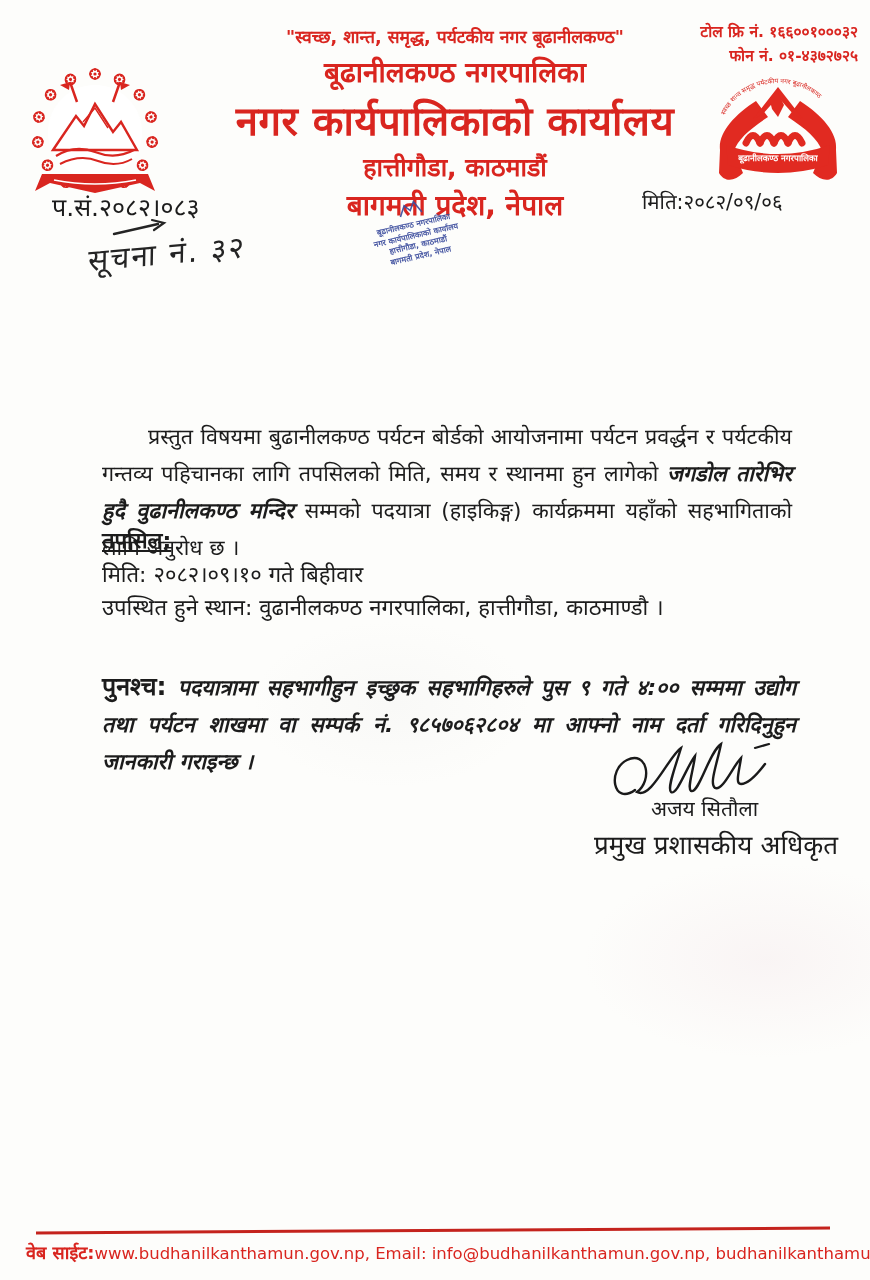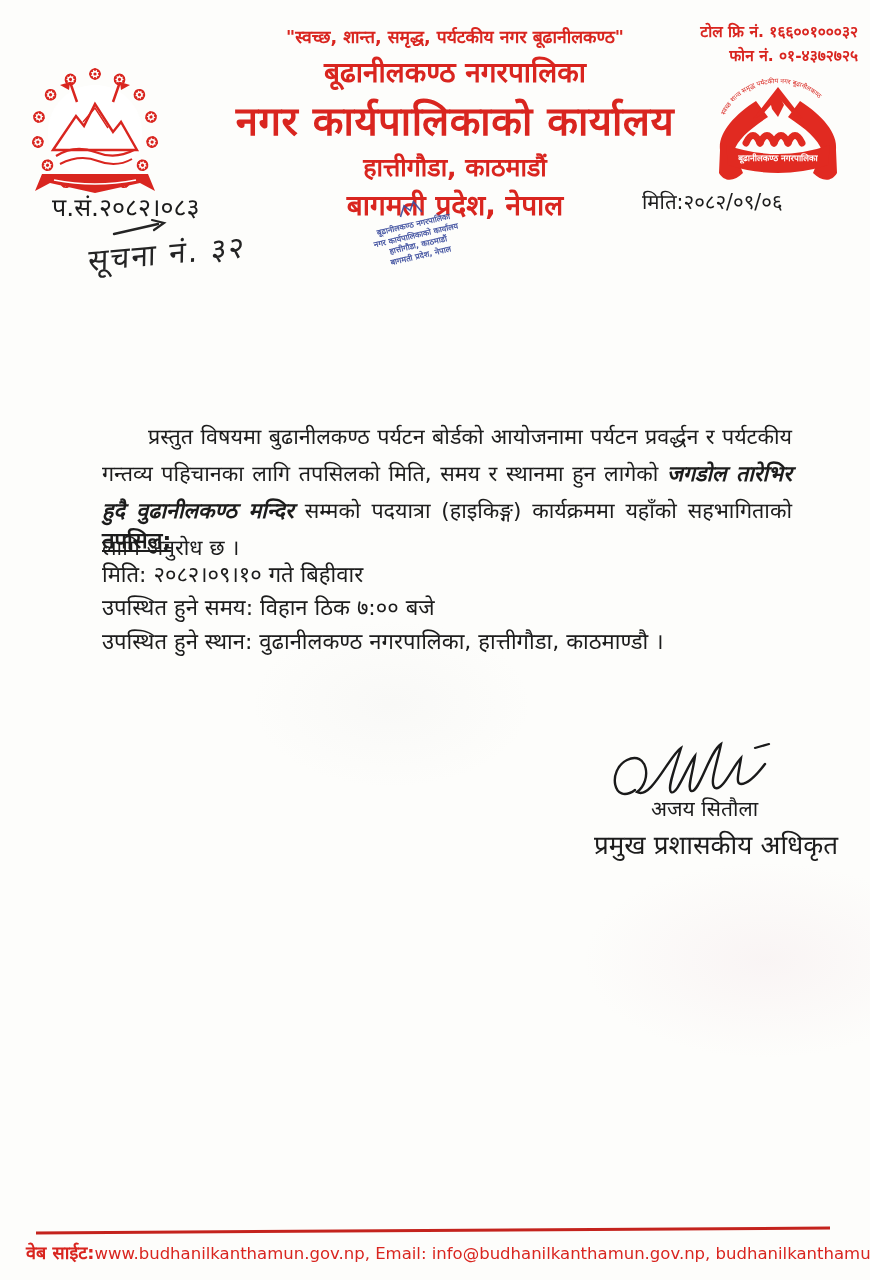--- a/index.html
+++ b/index.html
@@ -171,24 +171,24 @@
     <div class="ln">हात्तीगौडा, काठमाडौं</div>
     <div class="ln">बागमती प्रदेश, नेपाल</div>
   </div>
 
 
   <div class="body-par"><span>प्रस्तुत विषयमा बुढानीलकण्ठ पर्यटन बोर्डको आयोजनामा पर्यटन प्रवर्द्धन र पर्यटकीय गन्तव्य पहिचानका लागि तपसिलको मिति, समय र स्थानमा हुन लागेको </span><span class="emph">जगडोल तारेभिर हुदै वुढानीलकण्ठ मन्दिर</span><span> सम्मको पदयात्रा (हाइकिङ्ग) कार्यक्रममा यहाँको सहभागिताको लागि अनुरोध छ ।</span></div>
 
   <div class="details">
     <div><span class="dh">तपसिल:</span></div>
     <div>मिति: २०८२।०९।१० गते बिहीवार</div>
-    <div>उपस्थित हुने समय: विहान ठिक ७:०० बजे</div>
     <div>उपस्थित हुने स्थान: वुढानीलकण्ठ नगरपालिका, हात्तीगौडा, काठमाण्डौ ।</div>
   </div>
 
+  <div class="postscript"><span class="ps-label">पुनश्च:</span><span class="ps-text"> पदयात्रामा सहभागीहुन इच्छुक सहभागिहरुले पुस ९ गते ४:०० सम्ममा उद्योग तथा पर्यटन शाखमा वा सम्पर्क नं. ९८५७०६२८०४ मा आफ्नो नाम दर्ता गरिदिनुहुन जानकारी गराइन्छ ।</span></div>
 
   <div class="sig-squiggle">
     <svg viewBox="0 0 190 78" width="190" height="78">
       <path d="M30,54 C8,70 2,34 22,24 C42,14 48,44 32,56 C46,64 64,20 76,12 C70,32 62,52 66,56 C72,60 82,30 90,20 C88,36 82,52 86,55 C94,58 104,16 116,8 C112,28 104,48 110,52 C118,55 128,30 136,22 C134,36 130,48 136,48 C144,48 154,36 160,28" fill="none" stroke="#1a1a1a" stroke-width="2.4" stroke-linecap="round"></path>
       <path d="M150,12 l14,-4" stroke="#1a1a1a" stroke-width="2.2" stroke-linecap="round" fill="none"></path>
     </svg>
   </div>
   <div class="sig-name">अजय सितौला</div>
   <div class="sig-title">प्रमुख प्रशासकीय अधिकृत</div>
 

